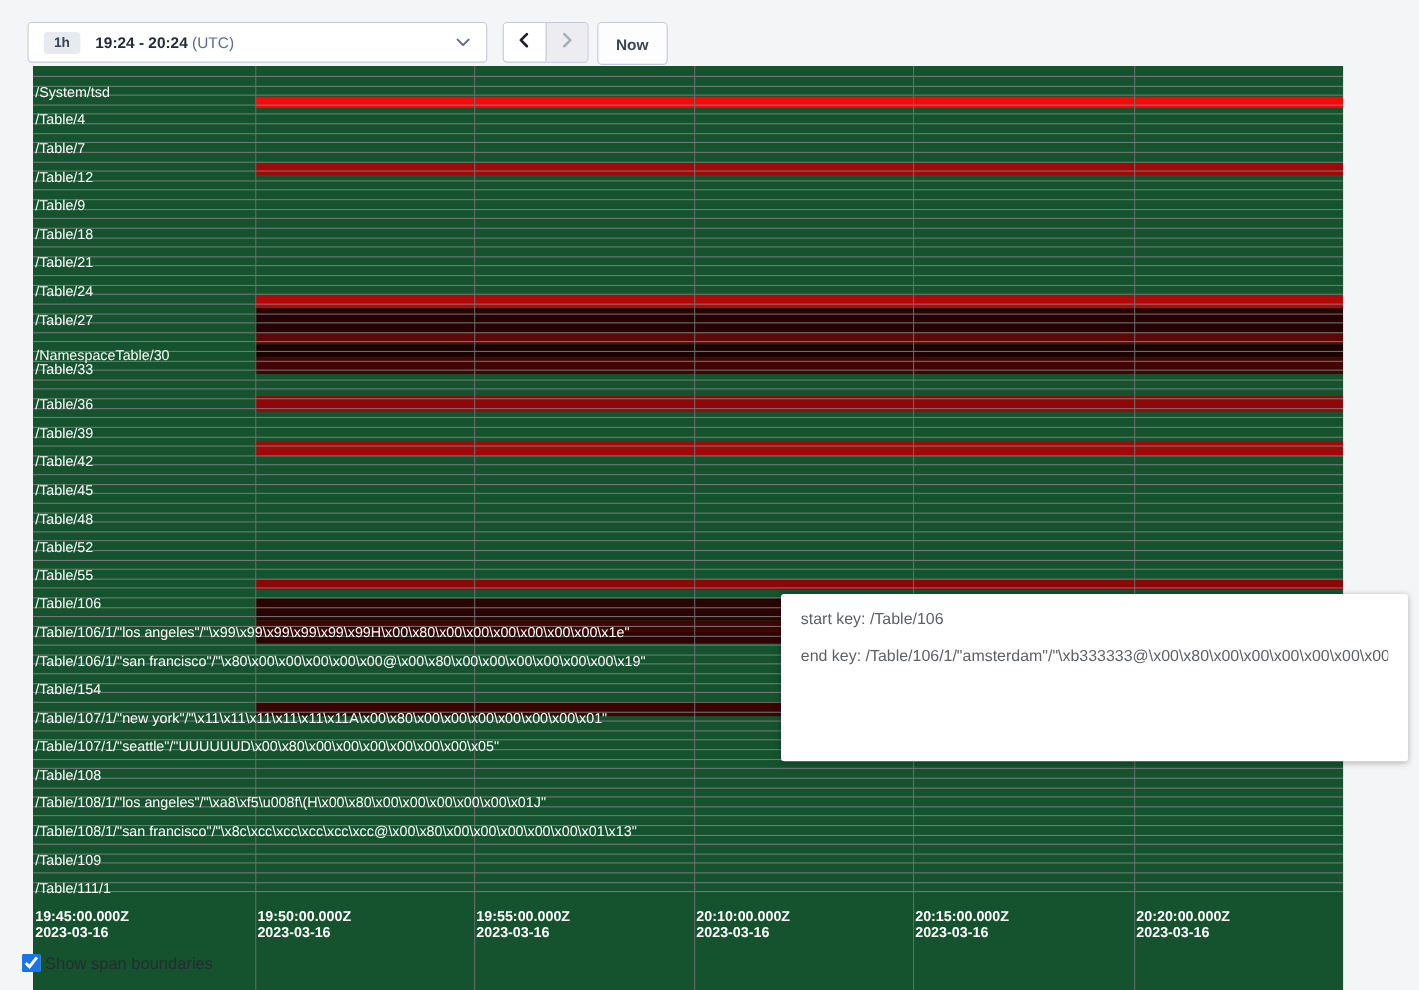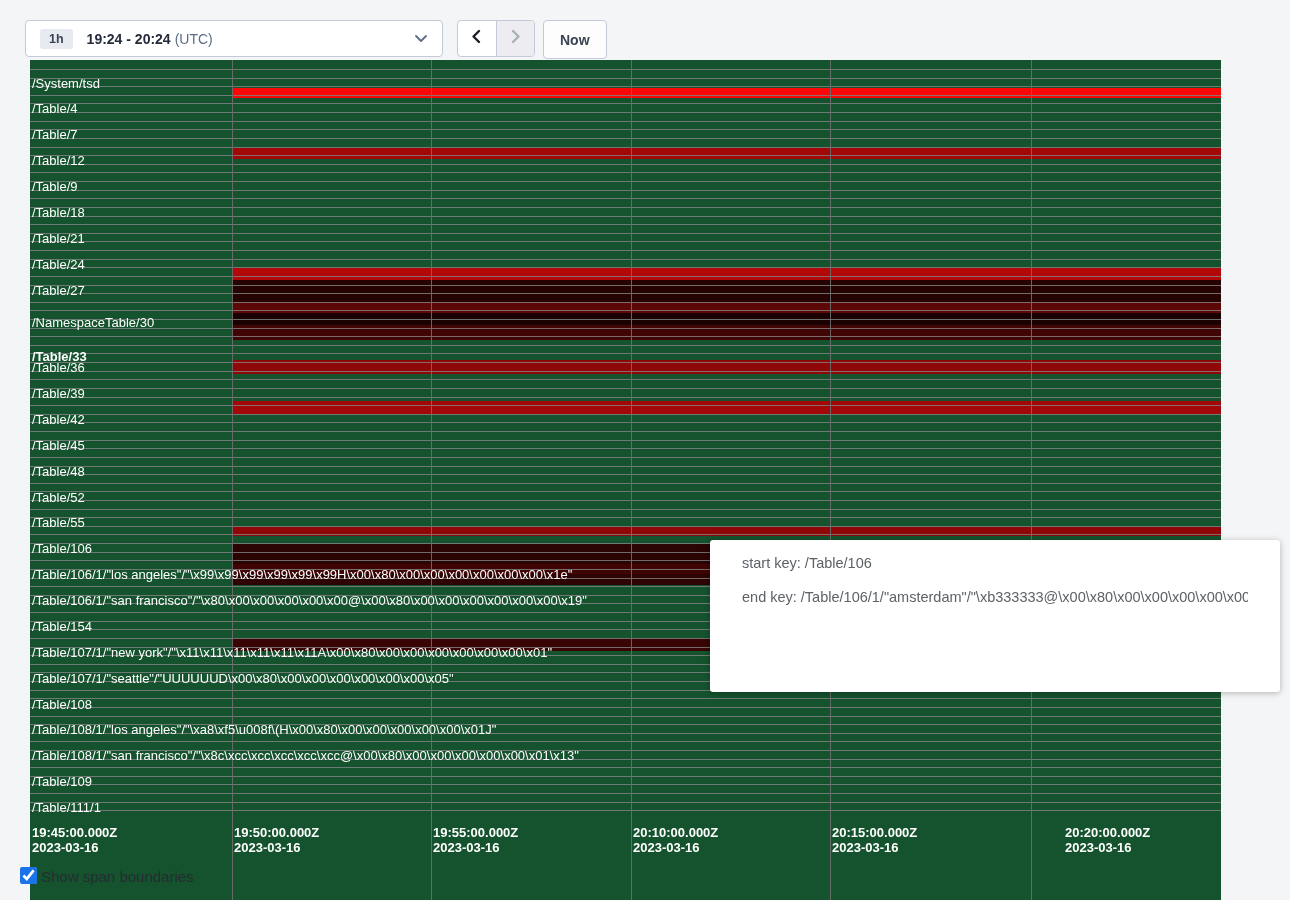--- a/index.html
+++ b/index.html
@@ -45,21 +45,21 @@
   .band{position:absolute;z-index:2;}
   .row-label{
     position:absolute;left:2px;z-index:4;color:#ffffff;font-size:13px;
     white-space:nowrap;line-height:13px;
   }
   .tick{position:absolute;z-index:4;color:#ffffff;font-size:13px;font-weight:bold;line-height:15px;white-space:nowrap;}
   
   .kv-tooltip{
     position:absolute;left:710px;top:540px;width:570px;height:152px;
     background:#ffffff;border-radius:3px;box-shadow:0 1px 6px rgba(0,0,0,.28);
-    box-sizing:border-box;padding:6px 32px;z-index:10;
+    box-sizing:border-box;padding:6px 18px;z-index:10;
   }
   .kv-tooltip .tline{
     font-size:14.5px;color:#5d6267;line-height:34px;white-space:nowrap;overflow:hidden;
   }
   
   .span-checkbox{
     position:absolute;left:20px;top:867px;width:17px;height:17px;margin:0;
     accent-color:#1a73e8;cursor:pointer;
   }
   .span-checkbox-label{
@@ -209,21 +209,21 @@
     <div class="row-label" style="top: 16.5px;">/System/tsd</div>
     <div class="row-label" style="top: 42.4px;">/Table/4</div>
     <div class="row-label" style="top: 68.3px;">/Table/7</div>
     <div class="row-label" style="top: 94.1px;">/Table/12</div>
     <div class="row-label" style="top: 120px;">/Table/9</div>
     <div class="row-label" style="top: 145.9px;">/Table/18</div>
     <div class="row-label" style="top: 171.8px;">/Table/21</div>
     <div class="row-label" style="top: 197.6px;">/Table/24</div>
     <div class="row-label" style="top: 223.5px;">/Table/27</div>
     <div class="row-label" style="top: 256px;">/NamespaceTable/30</div>
-    <div class="row-label" style="top: 290px; font-weight: bold;">/Table/33</div>
+    <div class="row-label" style="top: 269px;">/Table/33</div>
     <div class="row-label" style="top: 301.1px;">/Table/36</div>
     <div class="row-label" style="top: 327px;">/Table/39</div>
     <div class="row-label" style="top: 352.9px;">/Table/42</div>
     <div class="row-label" style="top: 378.8px;">/Table/45</div>
     <div class="row-label" style="top: 404.6px;">/Table/48</div>
     <div class="row-label" style="top: 430.5px;">/Table/52</div>
     <div class="row-label" style="top: 456.4px;">/Table/55</div>
     <div class="row-label" style="top: 482.3px;">/Table/106</div>
     <div class="row-label" style="top: 508.1px;">/Table/106/1/"los angeles"/"\x99\x99\x99\x99\x99\x99H\x00\x80\x00\x00\x00\x00\x00\x00\x1e"</div>
     <div class="row-label" style="top: 534px;">/Table/106/1/"san francisco"/"\x80\x00\x00\x00\x00\x00@\x00\x80\x00\x00\x00\x00\x00\x00\x19"</div>
@@ -248,21 +248,21 @@
       <div>2023-03-16</div>
     </div>
     <div class="tick" style="left: 603px; top: 764.5px;">
       <div>20:10:00.000Z</div>
       <div>2023-03-16</div>
     </div>
     <div class="tick" style="left: 802px; top: 764.5px;">
       <div>20:15:00.000Z</div>
       <div>2023-03-16</div>
     </div>
-    <div class="tick" style="left: 1003px; top: 764.5px; margin-left: 32px;">
+    <div class="tick" style="left: 1003px; top: 764.5px;">
       <div>20:20:00.000Z</div>
       <div>2023-03-16</div>
     </div>
   </div>
 
 <div class="kv-tooltip">
   <div class="tline">start key: /Table/106</div>
   <div class="tline">end key: /Table/106/1/"amsterdam"/"\xb333333@\x00\x80\x00\x00\x00\x00\x00\x00#"</div>
 </div>
 

